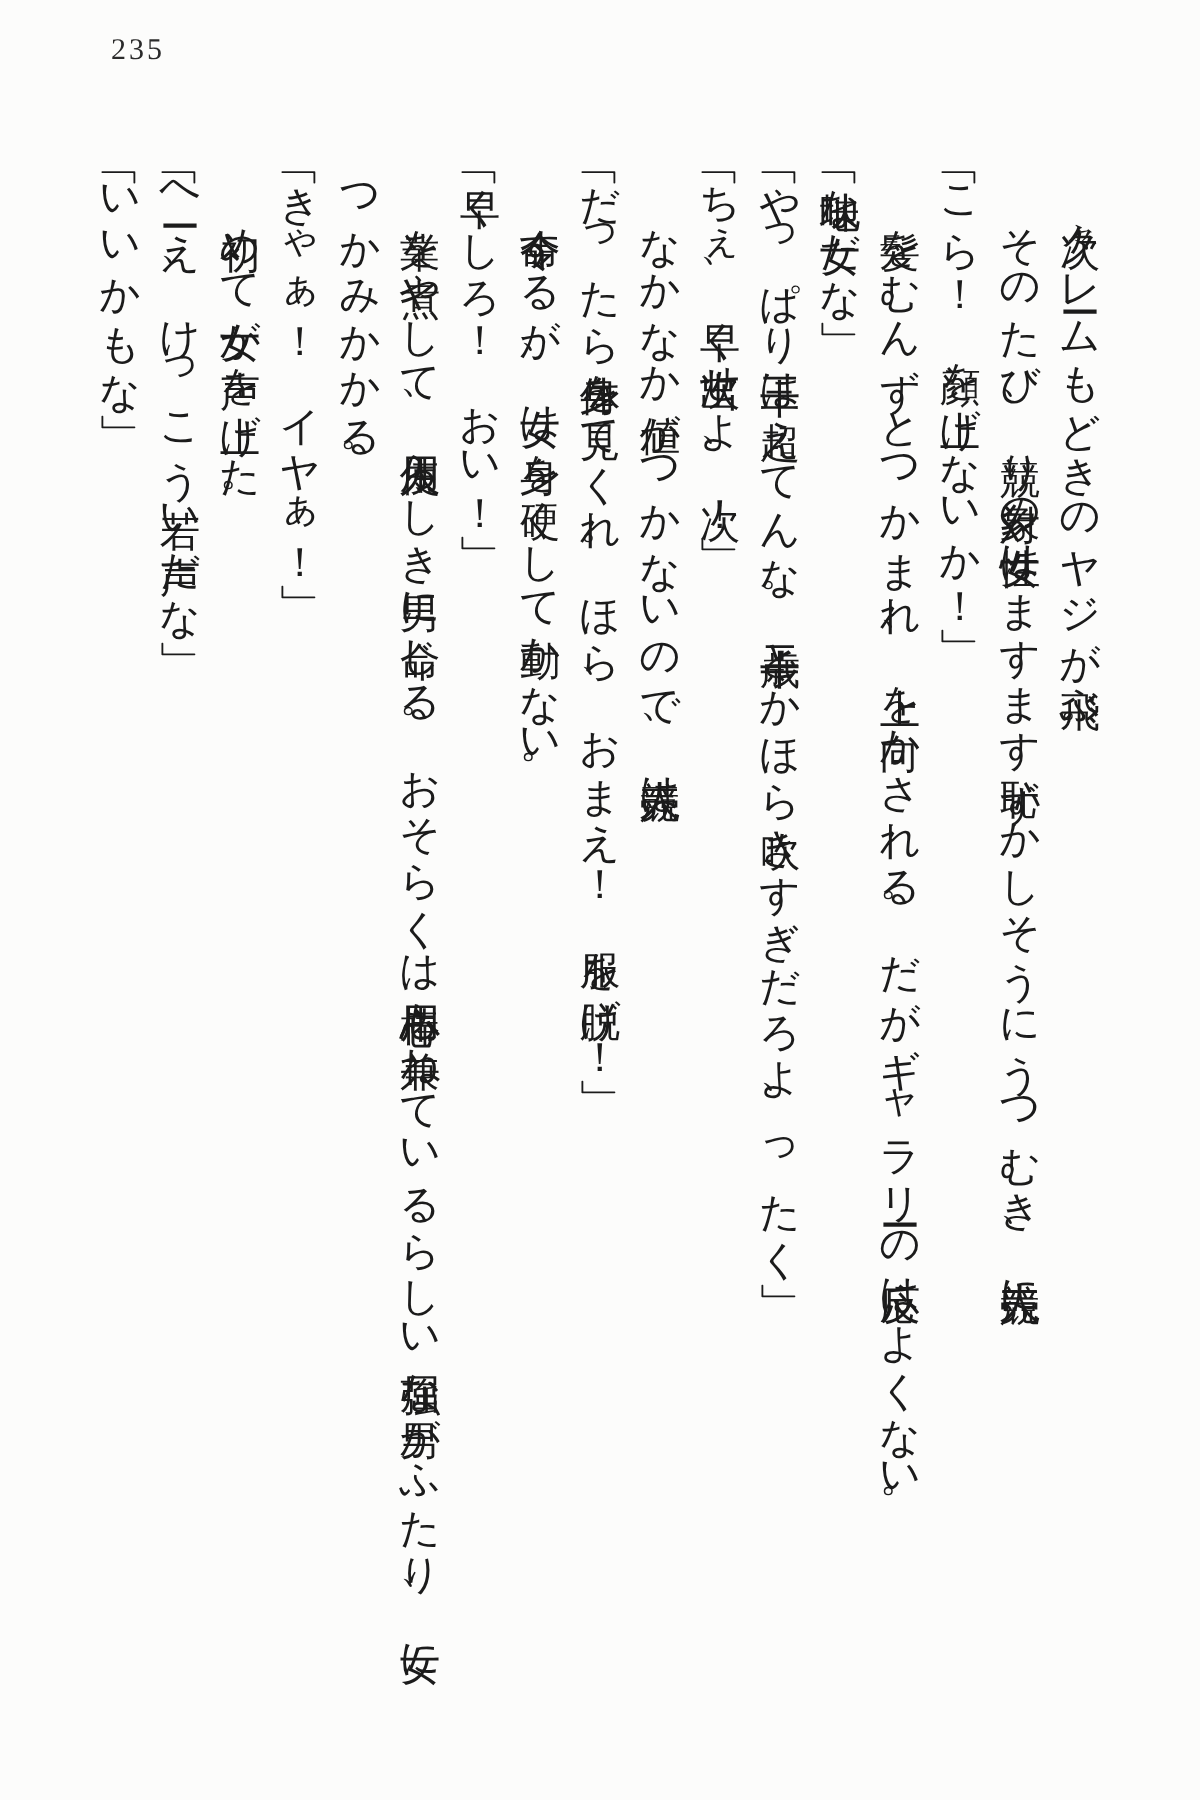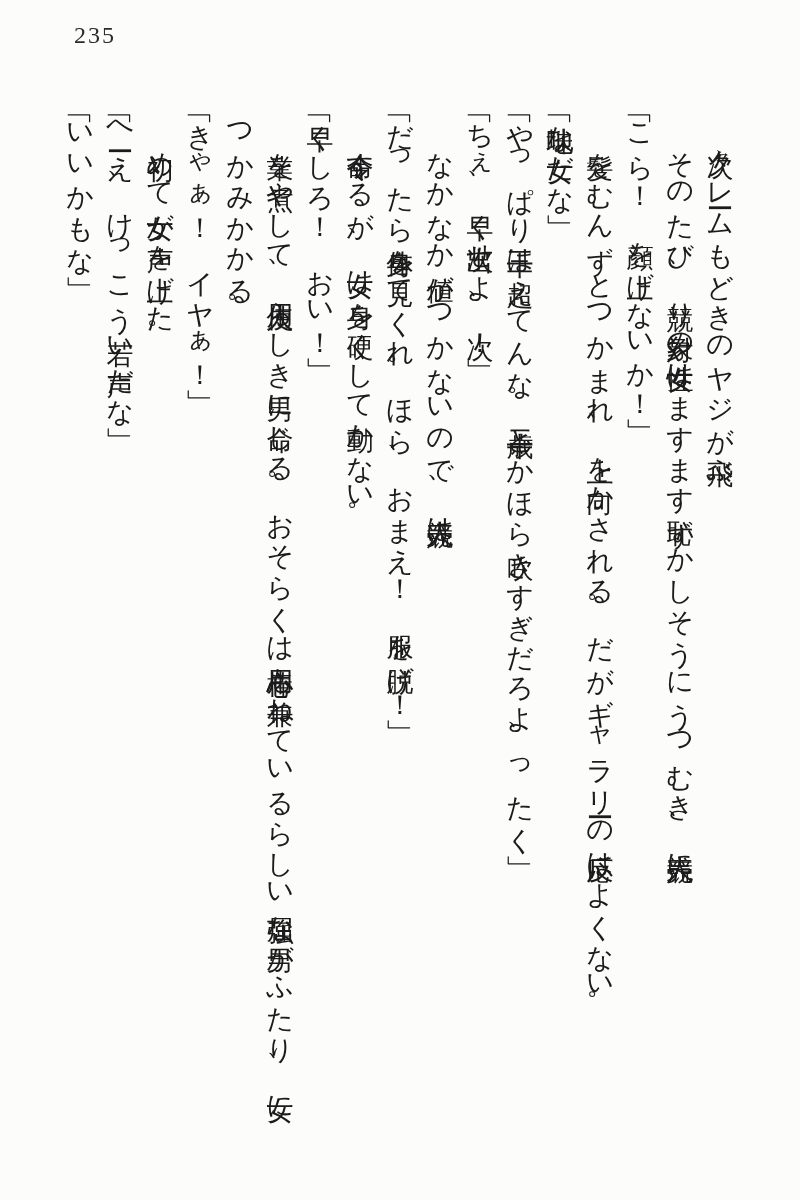--- a/index.html
+++ b/index.html
@@ -13,21 +13,21 @@
   .page {
     position: relative;
     width: 800px;
     height: 1200px;
     background: #fcfcfb;
   }
   .page-number {
     position: absolute;
     top: 22px;
     left: 74px;
-    font-size: 24px;
+    font-size: 20px;
     color: #2b2b2b;
     letter-spacing: 2px;
     font-family: "Liberation Serif", "DejaVu Serif", serif;
   }
   .text-block {
     position: absolute;
     top: 106px;
     right: 60px;
     height: 1030px;
     writing-mode: vertical-rl;

